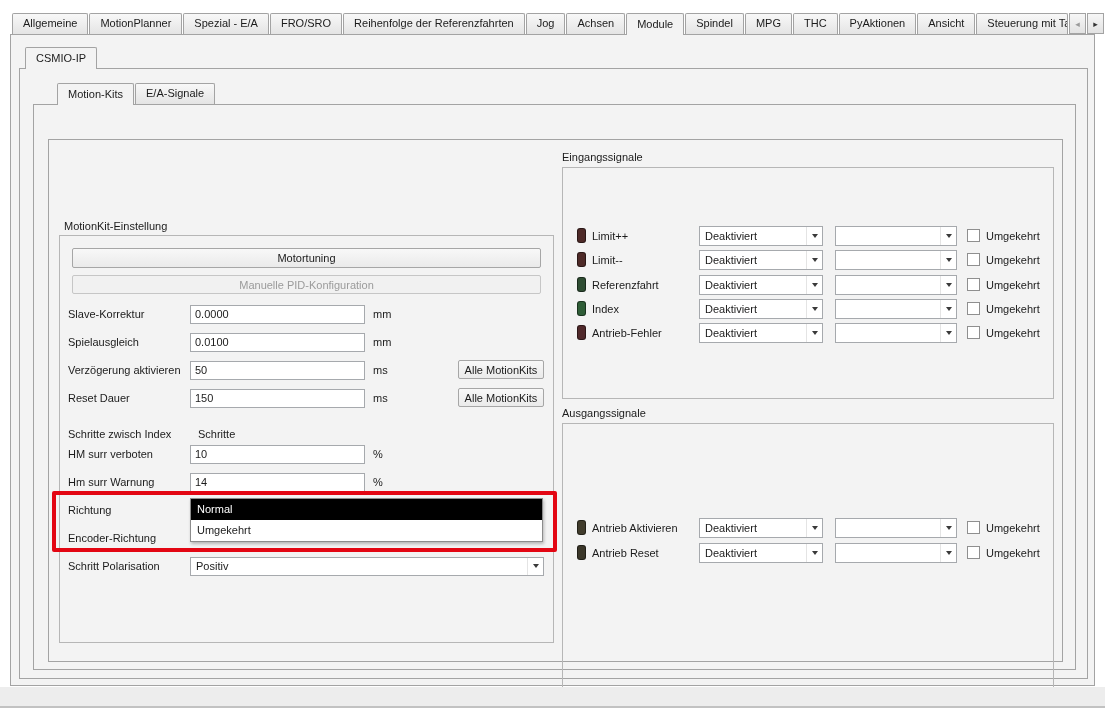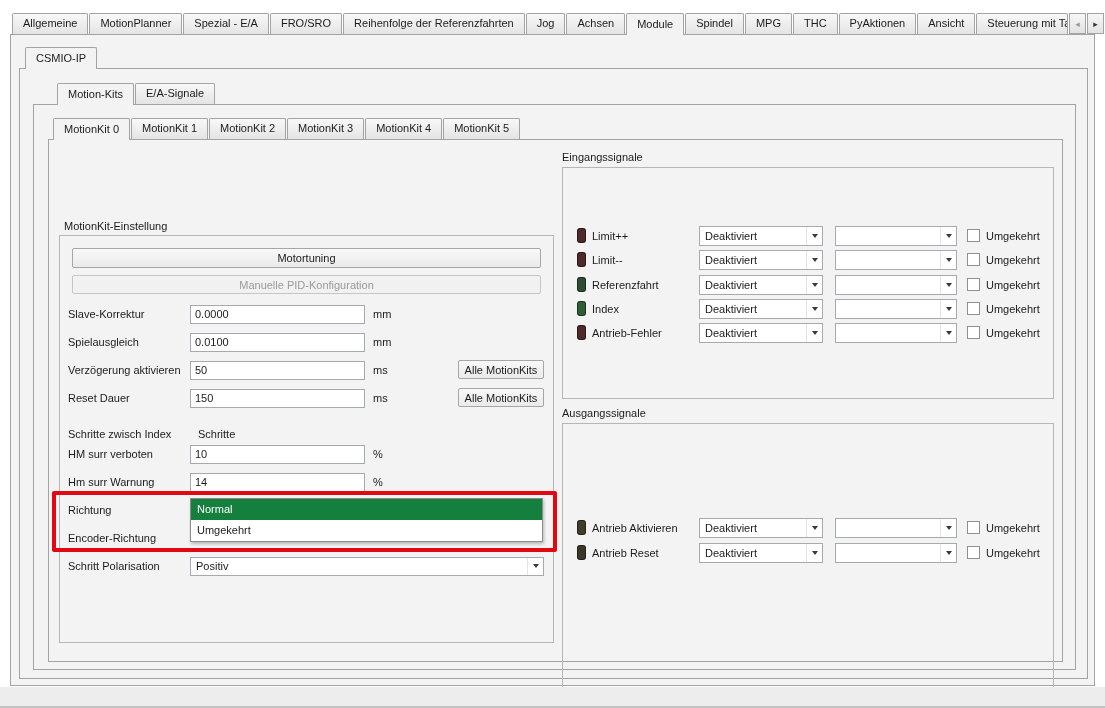--- a/index.html
+++ b/index.html
@@ -99,28 +99,20 @@
       <div class="tab active">CSMIO-IP</div>
     </div>
     <div class="panel" style="left:8px; top:33px; width:1069px; height:611px;">
 
       <div class="tabrow" style="left:20px; top:13px;padding-left:17px;">
         <div class="tab active">Motion-Kits</div>
         <div class="tab">E/A-Signale</div>
       </div>
       <div class="panel" style="left:13px; top:35px; width:1043px; height:566px;">
 
-        <div class="tabrow" style="left:19px; top:12px;">
-          <div class="tab active">MotionKit 0</div>
-          <div class="tab">MotionKit 1</div>
-          <div class="tab">MotionKit 2</div>
-          <div class="tab">MotionKit 3</div>
-          <div class="tab">MotionKit 4</div>
-          <div class="tab">MotionKit 5</div>
-        </div>
 
         <div class="panel" style="left:14px; top:34px; width:1015px; height:523px;">
 
           <div class="gtitle" style="left:15px; top:80px;">MotionKit-Einstellung</div>
           <div class="gbox" style="left:10px; top:95px; width:495px; height:408px;">
 
             <div class="btn disabled" style="left:12px; top:39px; width:469px; height:19px;">Manuelle PID-Konfiguration</div>
             <div class="btn" style="left:12px; top:12px; width:469px; height:20px;">Motortuning</div>
 
             <div class="frow" style="top:68px;">
@@ -179,21 +171,21 @@
               <div class="combo-inline">
                 <span class="cval">Positiv</span>
                 <span class="arrbox">
                     <i class="tri"></i>
                   </span>
               </div>
             </div>
           </div>
 
           <div class="popup">
-            <div class="opt selected" style="background: #15803d;">Normal</div>
+            <div class="opt selected" style="background: #000000;">Normal</div>
             <div class="opt">Umgekehrt</div>
           </div>
 
           <div class="annot" style="border-color: rgb(227, 6, 19);"></div>
 
           <div class="gtitle" style="left:513px; top:11px;">Eingangssignale</div>
           <div class="gbox" style="left:513px; top:27px; width:492px; height:232px;">
 
             <div class="srow" style="top:58px;">
               <span class="led" style="background: rgb(78, 42, 40);"></span>

